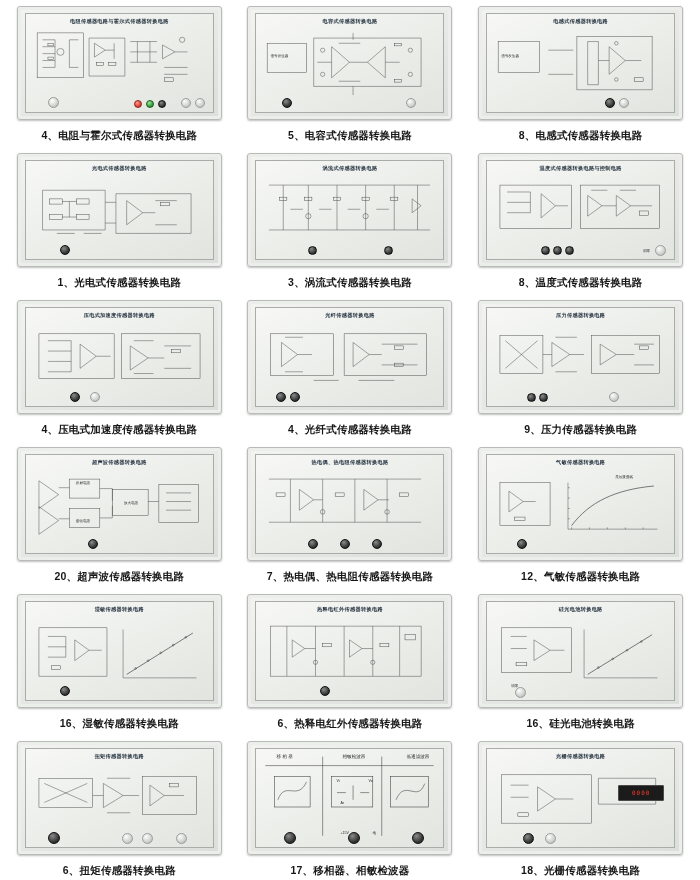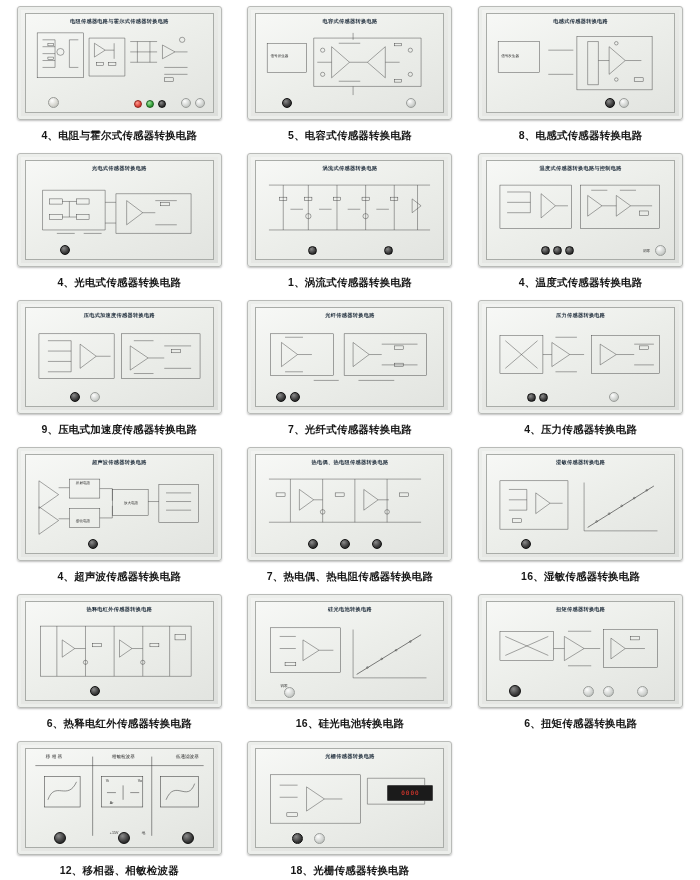--- a/index.html
+++ b/index.html
@@ -220,21 +220,21 @@
               <path d="M140 32 h24 M140 60 h24"></path>
               <rect x="146" y="34" width="10" height="4"></rect>
               <path d="M84 34 h12 M84 58 h12"></path>
               <path d="M30 70 h20 M60 70 h20"></path>
             </g>
           </svg>
         </div>
         <div class="jack black" style="left:34px;bottom:4px;width:8px;height:8px;"></div>
       </div>
     </div>
-    <div class="caption">4、光电式传感器转换电路</div>
+    <div class="caption">1、光电式传感器转换电路</div>
   </div>
 
   <div class="cell">
     <div class="panel">
       <div class="inner">
         <div class="ptitle">涡流式传感器转换电路</div>
         <div class="svgwrap">
           <svg viewBox="0 0 200 95" preserveAspectRatio="none">
             <g stroke="#3a3a3a" stroke-width="0.5" fill="none">
               <path d="M10 14 h180 M10 66 h180"></path>
@@ -248,21 +248,21 @@
               <circle cx="54" cy="50" r="3"></circle>
               <circle cx="118" cy="50" r="3"></circle>
               <path d="M170 30 l10 8 l-10 8 z"></path>
             </g>
           </svg>
         </div>
         <div class="jack black" style="left:52px;bottom:4px;width:7px;height:7px;"></div>
         <div class="jack black" style="left:128px;bottom:4px;width:7px;height:7px;"></div>
       </div>
     </div>
-    <div class="caption">1、涡流式传感器转换电路</div>
+    <div class="caption">3、涡流式传感器转换电路</div>
   </div>
 
   <div class="cell">
     <div class="panel">
       <div class="inner">
         <div class="ptitle">温度式传感器转换电路与控制电路</div>
         <div class="svgwrap">
           <svg viewBox="0 0 200 95" preserveAspectRatio="none">
             <g stroke="#3a3a3a" stroke-width="0.5" fill="none">
               <rect x="10" y="14" width="80" height="50"></rect>
@@ -279,21 +279,21 @@
             </g>
           </svg>
         </div>
         <div class="jack black" style="left:54px;bottom:4px;width:7px;height:7px;"></div>
         <div class="jack black" style="left:66px;bottom:4px;width:7px;height:7px;"></div>
         <div class="jack black" style="left:78px;bottom:4px;width:7px;height:7px;"></div>
         <div class="boxlbl" style="right:24px;bottom:6px;">调零</div>
         <div class="knob" style="right:8px;bottom:3px;width:9px;height:9px;"></div>
       </div>
     </div>
-    <div class="caption">4、温度式传感器转换电路</div>
+    <div class="caption">8、温度式传感器转换电路</div>
   </div>
 
   <div class="cell">
     <div class="panel">
       <div class="inner">
         <div class="ptitle">压电式加速度传感器转换电路</div>
         <div class="svgwrap">
           <svg viewBox="0 0 200 95" preserveAspectRatio="none">
             <g stroke="#3a3a3a" stroke-width="0.5" fill="none">
               <rect x="10" y="16" width="84" height="52"></rect>
@@ -307,21 +307,21 @@
               <path d="M116 24 h22 M116 62 h22"></path>
               <path d="M150 30 h30 M150 56 h30"></path>
               <rect x="158" y="34" width="10" height="4"></rect>
             </g>
           </svg>
         </div>
         <div class="jack black" style="left:44px;bottom:4px;width:8px;height:8px;"></div>
         <div class="knob" style="left:64px;bottom:4px;width:8px;height:8px;"></div>
       </div>
     </div>
-    <div class="caption">9、压电式加速度传感器转换电路</div>
+    <div class="caption">4、压电式加速度传感器转换电路</div>
   </div>
 
   <div class="cell">
     <div class="panel">
       <div class="inner">
         <div class="ptitle">光纤传感器转换电路</div>
         <div class="svgwrap">
           <svg viewBox="0 0 200 95" preserveAspectRatio="none">
             <g stroke="#3a3a3a" stroke-width="0.5" fill="none">
               <rect x="12" y="16" width="70" height="48"></rect>
@@ -334,21 +334,21 @@
               <rect x="150" y="30" width="10" height="4"></rect>
               <rect x="150" y="50" width="10" height="4"></rect>
               <path d="M60 70 h28 M110 70 h40"></path>
             </g>
           </svg>
         </div>
         <div class="jack black" style="left:20px;bottom:4px;width:8px;height:8px;"></div>
         <div class="jack black" style="left:34px;bottom:4px;width:8px;height:8px;"></div>
       </div>
     </div>
-    <div class="caption">7、光纤式传感器转换电路</div>
+    <div class="caption">4、光纤式传感器转换电路</div>
   </div>
 
   <div class="cell">
     <div class="panel">
       <div class="inner">
         <div class="ptitle">压力传感器转换电路</div>
         <div class="svgwrap">
           <svg viewBox="0 0 200 95" preserveAspectRatio="none">
             <g stroke="#3a3a3a" stroke-width="0.5" fill="none">
               <rect x="10" y="18" width="48" height="44"></rect>
@@ -363,21 +363,21 @@
               <rect x="166" y="30" width="10" height="4"></rect>
               <path d="M58 40 h10"></path>
             </g>
           </svg>
         </div>
         <div class="jack black" style="left:40px;bottom:4px;width:7px;height:7px;"></div>
         <div class="jack black" style="left:52px;bottom:4px;width:7px;height:7px;"></div>
         <div class="knob" style="left:122px;bottom:4px;width:8px;height:8px;"></div>
       </div>
     </div>
-    <div class="caption">4、压力传感器转换电路</div>
+    <div class="caption">9、压力传感器转换电路</div>
   </div>
 
   <div class="cell">
     <div class="panel">
       <div class="inner">
         <div class="ptitle">超声波传感器转换电路</div>
         <div class="svgwrap">
           <svg viewBox="0 0 200 95" preserveAspectRatio="none">
             <g stroke="#3a3a3a" stroke-width="0.5" fill="none">
               <path d="M10 16 l22 16 l-22 16 z"></path>
@@ -391,21 +391,21 @@
               <path d="M152 30 h28 M152 40 h28 M152 50 h28"></path>
             </g>
           </svg>
         </div>
         <div class="boxlbl" style="left:50px;top:26px;">发射电路</div>
         <div class="boxlbl" style="left:50px;top:64px;">接收电路</div>
         <div class="boxlbl" style="left:98px;top:46px;">放大电路</div>
         <div class="jack black" style="left:62px;bottom:4px;width:8px;height:8px;"></div>
       </div>
     </div>
-    <div class="caption">4、超声波传感器转换电路</div>
+    <div class="caption">20、超声波传感器转换电路</div>
   </div>
 
   <div class="cell">
     <div class="panel">
       <div class="inner">
         <div class="ptitle">热电偶、热电阻传感器转换电路</div>
         <div class="svgwrap">
           <svg viewBox="0 0 200 95" preserveAspectRatio="none">
             <g stroke="#3a3a3a" stroke-width="0.5" fill="none">
               <path d="M10 14 h170 M10 64 h170"></path>
@@ -422,20 +422,45 @@
           </svg>
         </div>
         <div class="jack black" style="left:52px;bottom:4px;width:8px;height:8px;"></div>
         <div class="jack black" style="left:84px;bottom:4px;width:8px;height:8px;"></div>
         <div class="jack black" style="left:116px;bottom:4px;width:8px;height:8px;"></div>
       </div>
     </div>
     <div class="caption">7、热电偶、热电阻传感器转换电路</div>
   </div>
 
+  <div class="cell">
+    <div class="panel">
+      <div class="inner">
+        <div class="ptitle">气敏传感器转换电路</div>
+        <div class="svgwrap">
+          <svg viewBox="0 0 200 95" preserveAspectRatio="none">
+            <g stroke="#3a3a3a" stroke-width="0.5" fill="none">
+              <rect x="10" y="18" width="56" height="50"></rect>
+              <path d="M20 28 l16 12 l-16 12 z"></path>
+              <path d="M36 40 h14"></path>
+              <rect x="26" y="58" width="12" height="4"></rect>
+
+              <path d="M86 72 h100 M86 72 v-54"></path>
+              <path d="M90 68 C 110 40, 140 26, 182 22" stroke="#2f2f2f" stroke-width="0.7"></path>
+              <path d="M90 72 v-2 M110 72 v-2 M130 72 v-2 M150 72 v-2 M170 72 v-2"></path>
+              <path d="M86 60 h2 M86 48 h2 M86 36 h2 M86 24 h2"></path>
+            </g>
+          </svg>
+        </div>
+        <div class="boxlbl" style="left:128px;top:20px;">灵敏度曲线</div>
+        <div class="jack black" style="left:30px;bottom:4px;width:8px;height:8px;"></div>
+      </div>
+    </div>
+    <div class="caption">12、气敏传感器转换电路</div>
+  </div>
 
   <div class="cell">
     <div class="panel">
       <div class="inner">
         <div class="ptitle">湿敏传感器转换电路</div>
         <div class="svgwrap">
           <svg viewBox="0 0 200 95" preserveAspectRatio="none">
             <g stroke="#3a3a3a" stroke-width="0.5" fill="none">
               <rect x="10" y="16" width="76" height="56"></rect>
               <path d="M20 26 h20 M20 38 h20 M20 50 h20"></path>
@@ -566,21 +591,21 @@
         <div class="boxlbl" style="left:80px;top:30px;">Vi</div>
         <div class="boxlbl" style="left:112px;top:30px;">Vo</div>
         <div class="boxlbl" style="left:84px;top:52px;">Ar</div>
         <div class="boxlbl" style="left:84px;bottom:12px;">+15V</div>
         <div class="boxlbl" style="left:116px;bottom:12px;">地</div>
         <div class="jack black" style="left:28px;bottom:3px;width:10px;height:10px;"></div>
         <div class="jack black" style="left:92px;bottom:3px;width:10px;height:10px;"></div>
         <div class="jack black" style="left:156px;bottom:3px;width:10px;height:10px;"></div>
       </div>
     </div>
-    <div class="caption">12、移相器、相敏检波器</div>
+    <div class="caption">17、移相器、相敏检波器</div>
   </div>
 
   <div class="cell">
     <div class="panel">
       <div class="inner">
         <div class="ptitle">光栅传感器转换电路</div>
         <div class="svgwrap">
           <svg viewBox="0 0 200 95" preserveAspectRatio="none">
             <g stroke="#3a3a3a" stroke-width="0.5" fill="none">
               <rect x="12" y="16" width="100" height="56"></rect>

